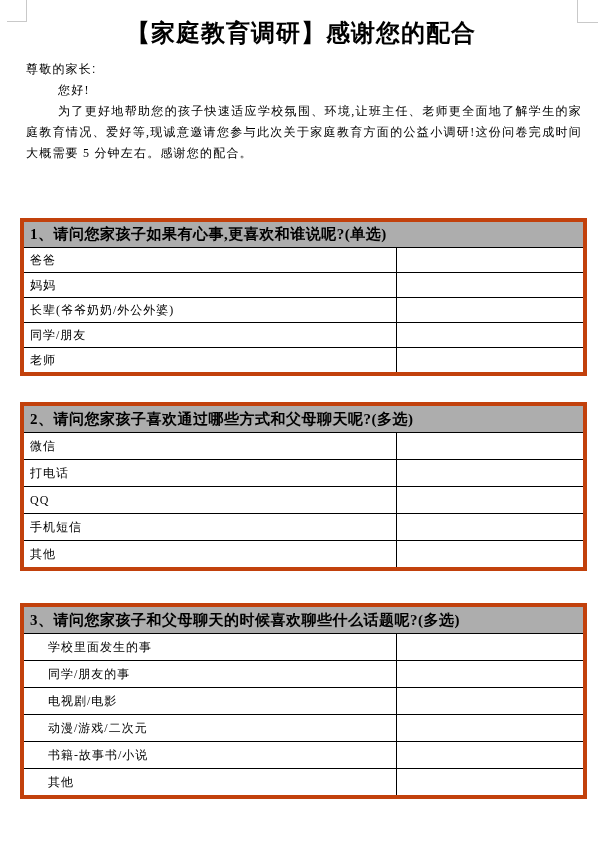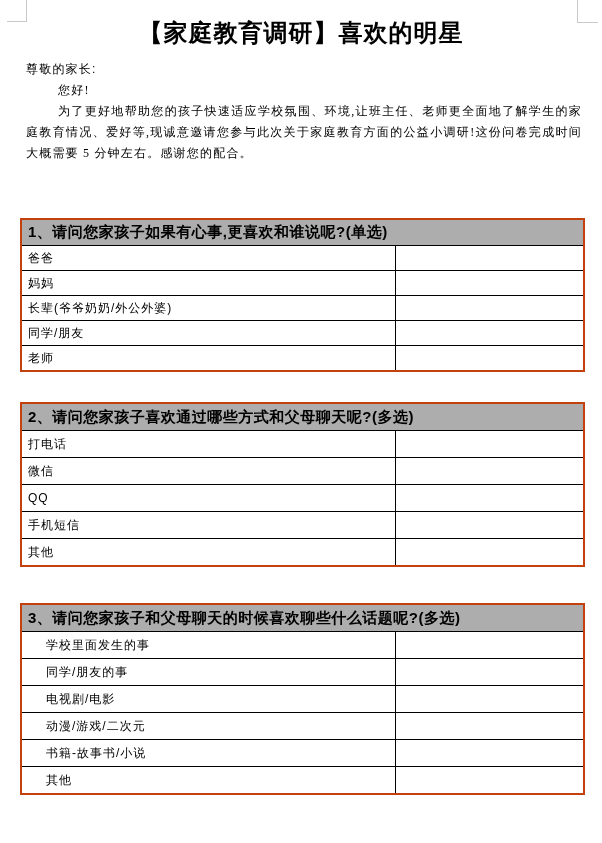--- a/index.html
+++ b/index.html
@@ -26,21 +26,22 @@
   .intro{
     position:absolute;top:59px;left:26px;width:556px;
     font-size:12px;line-height:21px;letter-spacing:1.2px;
     text-align:justify;
   }
   .intro .ind{text-indent:32px;font-family:Liberation Serif, serif;}
 
   table.qtable{
     position:absolute;left:20px;width:563px;
     border-collapse:collapse;table-layout:fixed;
-    border:2px solid #c2410c;
+    border:4px solid #c2410c;
+    font-family:Liberation Serif, serif;
   }
   table.qtable td{
     border:1px solid #000000;
     padding:0 6px;
     vertical-align:middle;
     overflow:hidden;white-space:nowrap;
   }
   tr.qhead td{
     background:#adadad;
     font-weight:bold;font-size:15px;letter-spacing:0.5px;
@@ -55,21 +56,21 @@
 </head>
 <body>
 
 <div class="page">
 
   <div class="crop crop-tl-v"></div>
   <div class="crop crop-tl-h"></div>
   <div class="crop crop-tr-v"></div>
   <div class="crop crop-tr-h"></div>
 
-  <div class="title">【家庭教育调研】喜欢的明星</div>
+  <div class="title">【家庭教育调研】感谢您的配合</div>
 
   <div class="intro">
     <div>尊敬的家长:</div>
     <div class="ind">您好!</div>
     <div class="ind">为了更好地帮助您的孩子快速适应学校氛围、环境,让班主任、老师更全面地了解学生的家庭教育情况、爱好等,现诚意邀请您参与此次关于家庭教育方面的公益小调研!这份问卷完成时间大概需要 5 分钟左右。感谢您的配合。</div>
   </div>
 
   <table class="qtable t1">
     <colgroup>
         <col style="width:374px">
@@ -105,25 +106,25 @@
   <table class="qtable t2">
     <colgroup>
         <col style="width:374px">
         <col style="width:189px">
       </colgroup>
     <tbody>
       <tr class="qhead">
         <td colspan="2">2、请问您家孩子喜欢通过哪些方式和父母聊天呢?(多选)</td>
       </tr>
       <tr class="opt-row">
-        <td class="opt">打电话</td>
+        <td class="opt">微信</td>
         <td class="ans"></td>
       </tr>
       <tr class="opt-row">
-        <td class="opt">微信</td>
+        <td class="opt">打电话</td>
         <td class="ans"></td>
       </tr>
       <tr class="opt-row">
         <td class="opt">QQ</td>
         <td class="ans"></td>
       </tr>
       <tr class="opt-row">
         <td class="opt">手机短信</td>
         <td class="ans"></td>
       </tr>

